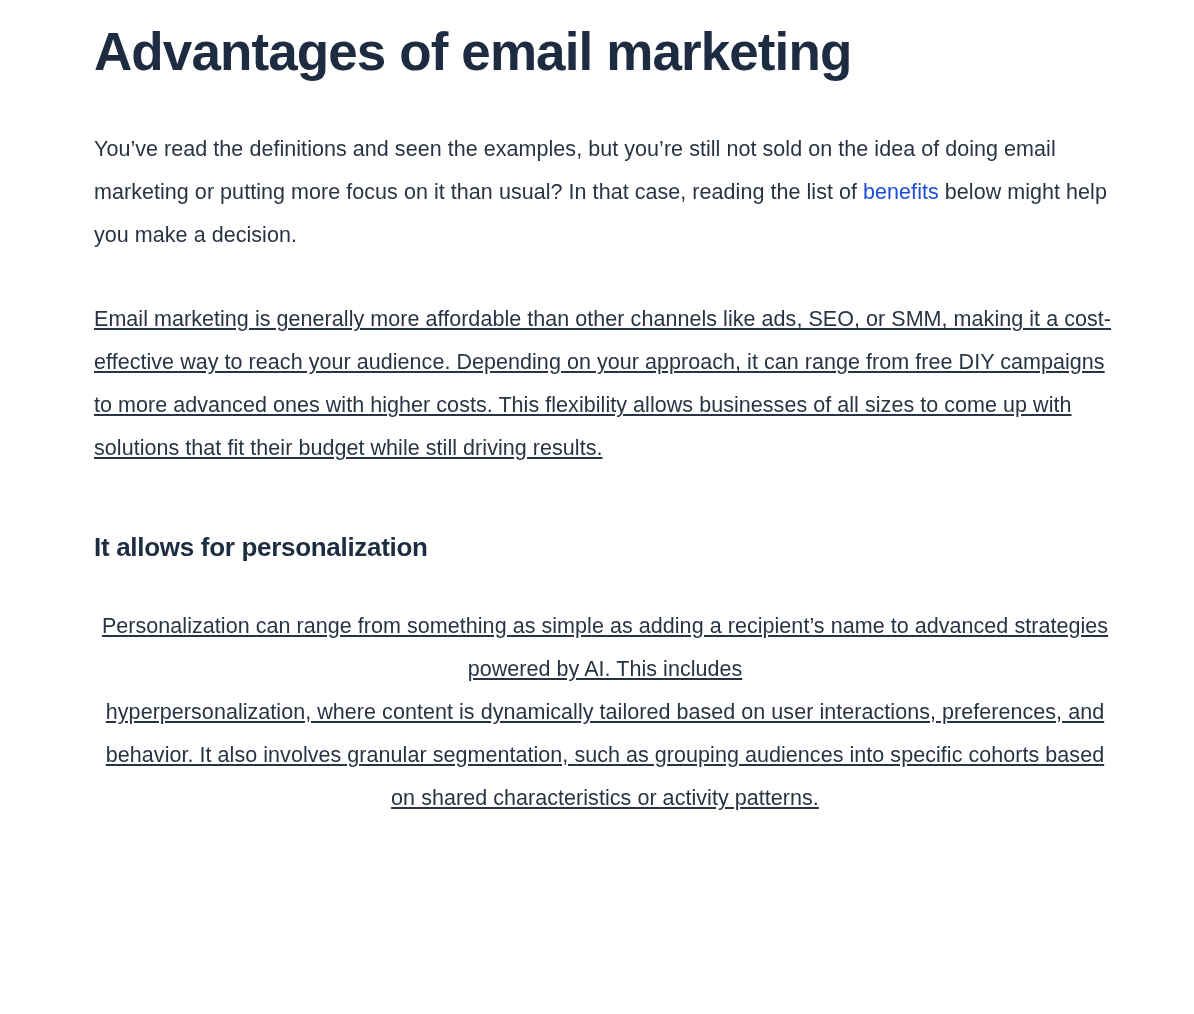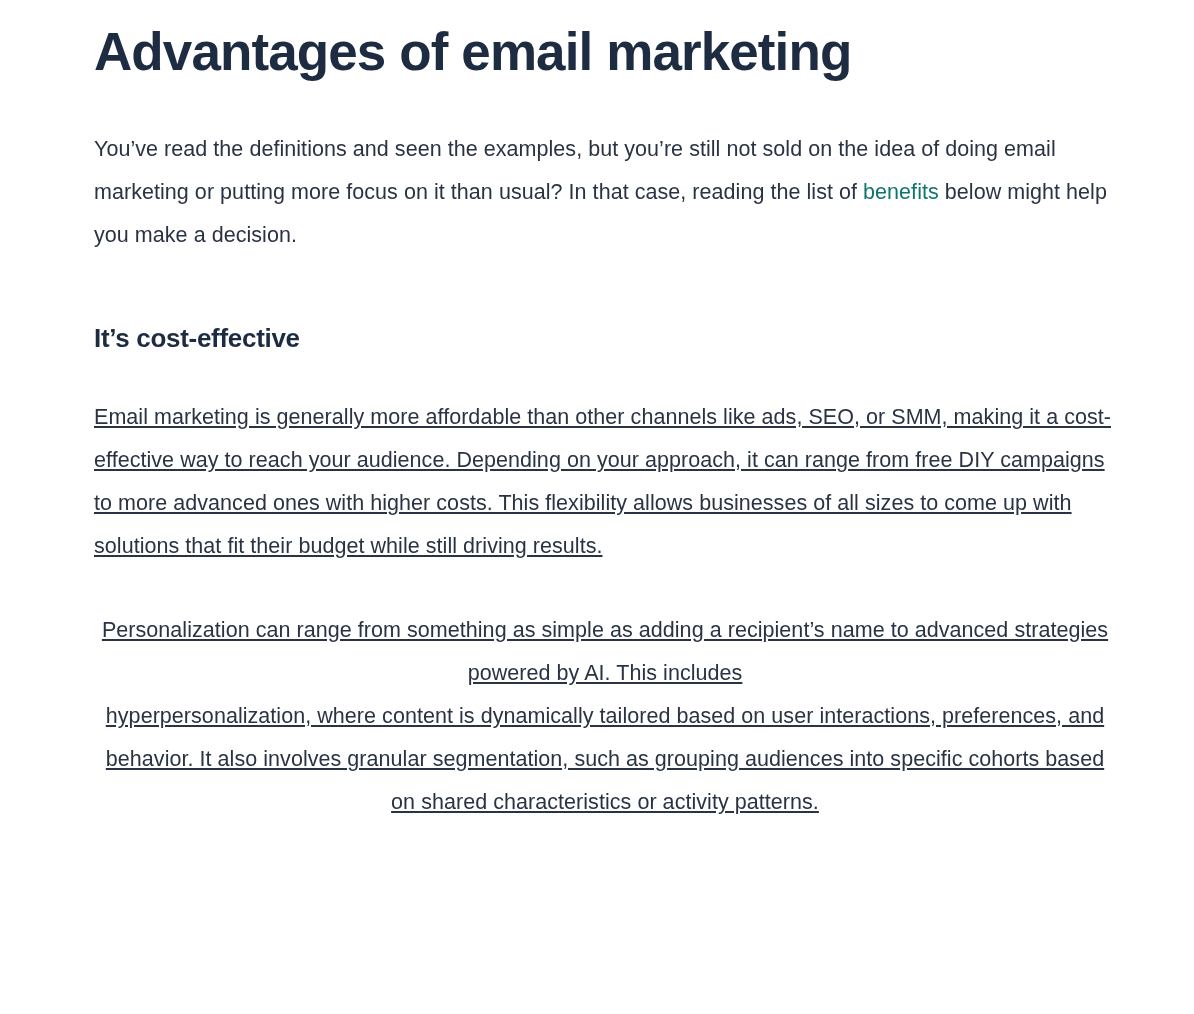--- a/index.html
+++ b/index.html
@@ -59,36 +59,36 @@
     padding: 0;
   }
 
   .section-heading.first { margin-top: 65px; }
   .section-heading.later { margin-top: 61px; }
 
   .section-body { margin-top: 41px; max-width: 1018px; text-decoration: underline; }
   .section-body.narrow { max-width: 1022px; text-align: center; }
 
   .inline-link {
-    color: #0f766e;
+    color: #1d4ed8;
     text-decoration: none;
     cursor: pointer;
   }
 </style>
 </head>
 <body>
 
 <main class="article">
 
   <h1 class="page-title">Advantages of email marketing</h1>
 
   <p class="body-text intro-paragraph"><span>You’ve read the definitions and seen the examples, but you’re still not sold on the idea of doing email marketing or putting more focus on it than usual? In that case, reading the list of </span><a class="inline-link" href="#">benefits</a><span> below might help you make a decision.</span></p>
 
   <section>
-    <h3 class="section-heading first">It’s cost-effective</h3>
     <p class="body-text section-body">Email marketing is generally more affordable than other channels like ads, SEO, or SMM, making it a cost-effective way to reach your audience. Depending on your approach, it can range from free DIY campaigns to more advanced ones with higher costs. This flexibility allows businesses of all sizes to come up with solutions that fit their budget while still driving results.</p>
   </section>
 
   <section>
+    <h3 class="section-heading later">It allows for personalization</h3>
     <p class="body-text section-body narrow"><span>Personalization can range from something as simple as adding a recipient’s name to advanced strategies powered by AI. This includes</span><br><span>hyperpersonalization, where content is dynamically tailored based on user interactions, preferences, and behavior. It also involves granular segmentation, such as grouping audiences into specific cohorts based on shared characteristics or activity patterns.</span></p>
   </section>
 
 </main>
 
 </body></html>

